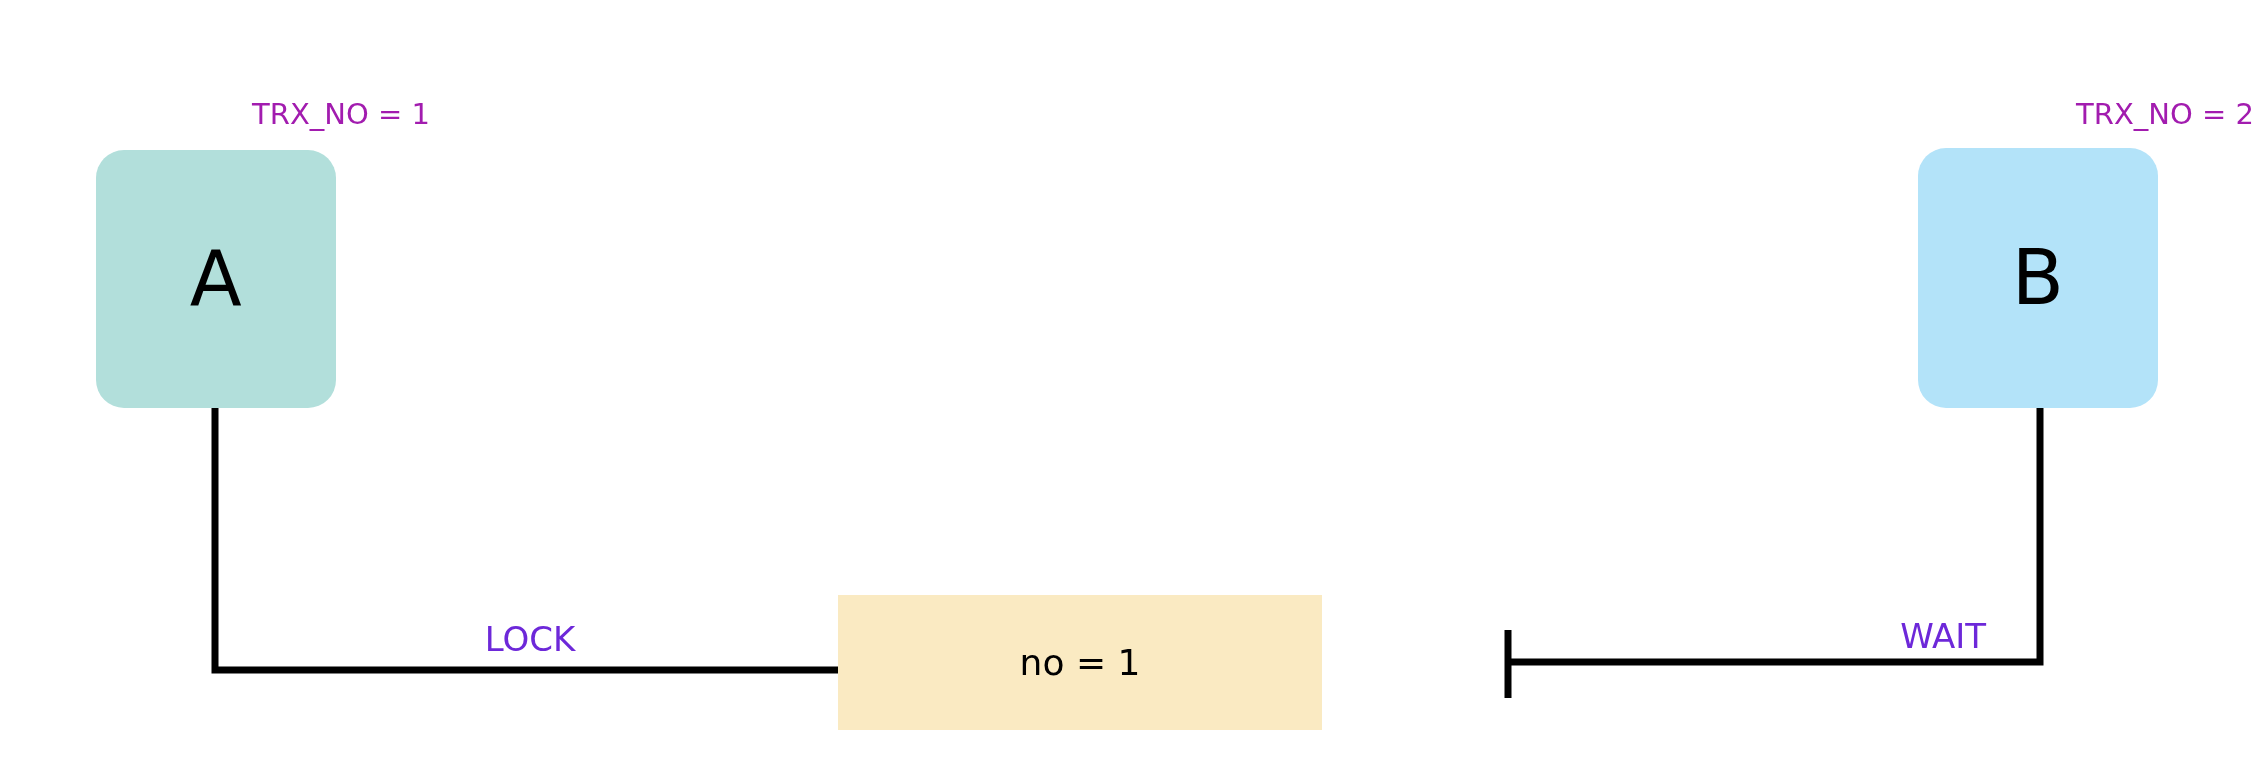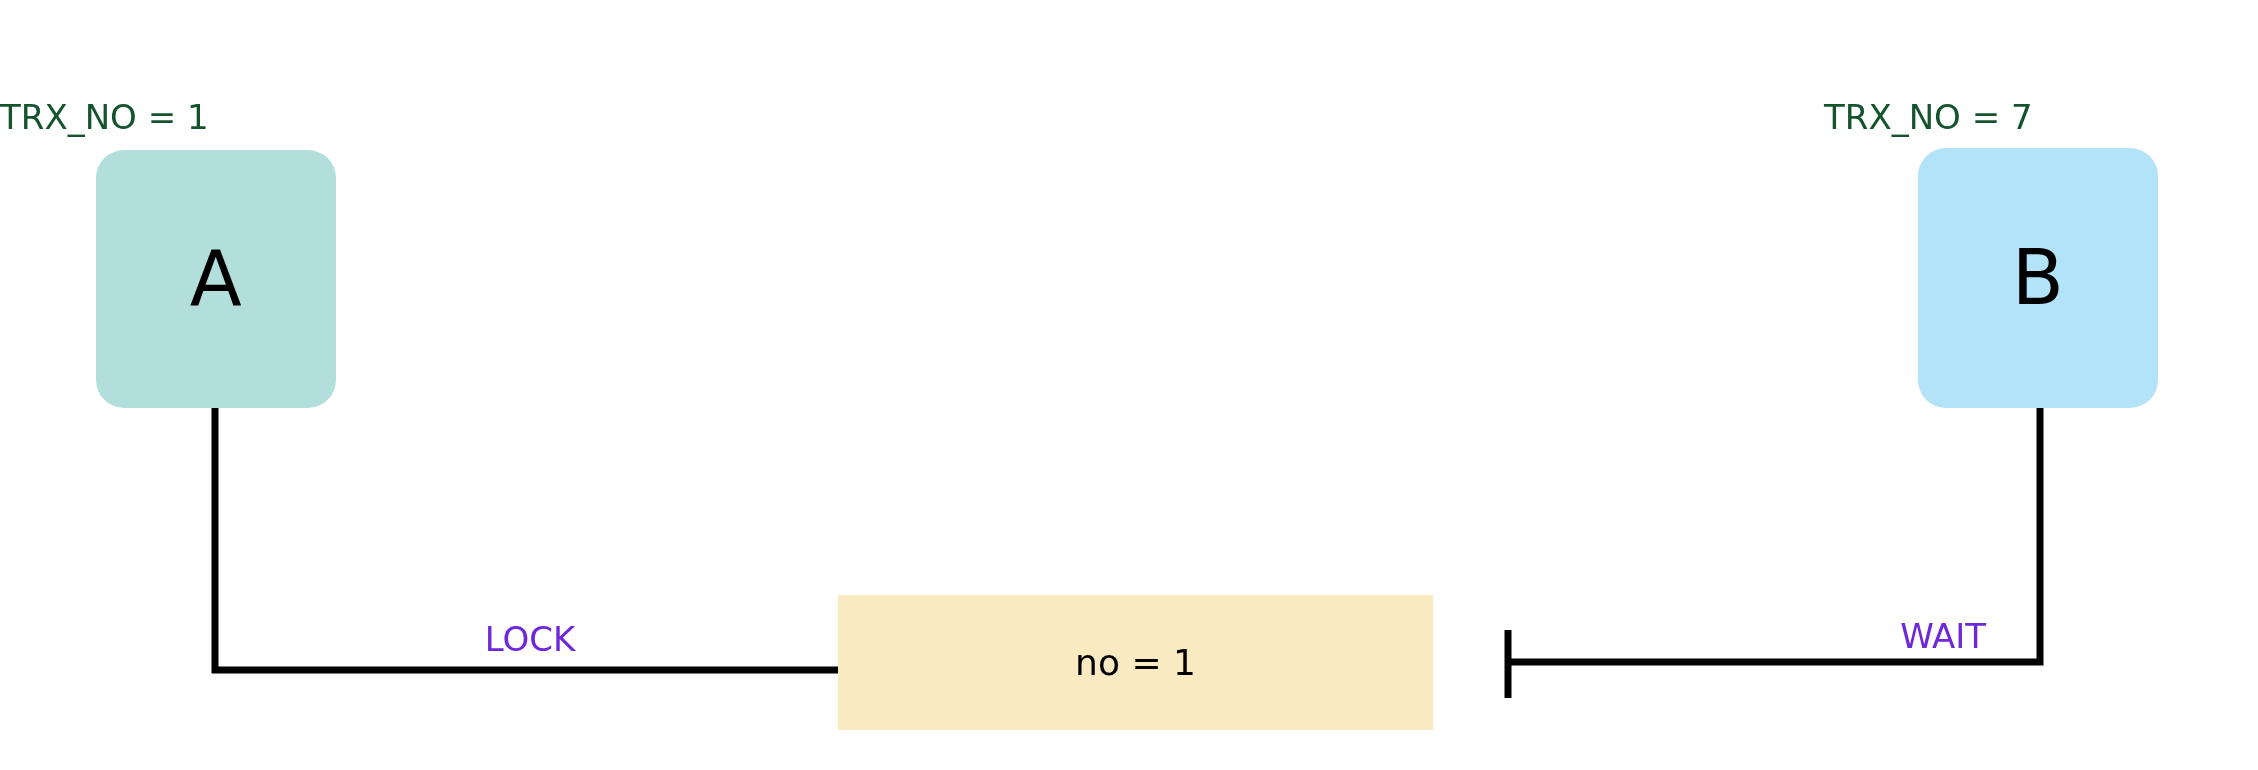--- a/index.html
+++ b/index.html
@@ -49,44 +49,44 @@
   #node-b {
     left: 1918px;
     top: 148px;
     width: 240px;
     height: 260px;
   }
 
   
   .node-caption {
     position: absolute;
-    text-align: left;
-    font-size: 34px;
-    color: #14532d;
+    text-align: right;
+    font-size: 29px;
+    color: #a21caf;
     line-height: 1;
     white-space: nowrap;
     user-select: none;
   }
   #caption-a {
     left: 0px;
     top: 100px;
     width: 430px;
   }
   #caption-b {
     left: 1824px;
     top: 100px;
     width: 430px;
   }
 
   
   #resource-box {
     position: absolute;
     left: 838px;
     top: 595px;
-    width: 595px;
+    width: 484px;
     height: 135px;
     display: flex;
     align-items: center;
     justify-content: center;
     font-size: 36px;
     color: #000000;
     line-height: 1;
     white-space: nowrap;
     user-select: none;
   }
@@ -126,21 +126,21 @@
 
     <path d="M 1508 630 L 1508 698" fill="none" stroke="#000000" stroke-width="7" stroke-linecap="butt"></path>
   </svg>
 
   <div class="node-caption" id="caption-a">TRX_NO = 1</div>
 
   <div class="txn-node" id="node-a" style="background: rgb(178, 223, 219);">
     <span>A</span>
   </div>
 
-  <div class="node-caption" id="caption-b">TRX_NO = 7</div>
+  <div class="node-caption" id="caption-b">TRX_NO = 2</div>
 
   <div class="txn-node" id="node-b" style="background: rgb(179, 227, 249);">
     <span>B</span>
   </div>
 
   <div class="edge-label" id="label-lock">LOCK</div>
 
   <div class="edge-label" id="label-wait">WAIT</div>
 
   <div id="resource-box" style="background: rgb(250, 234, 194);">

